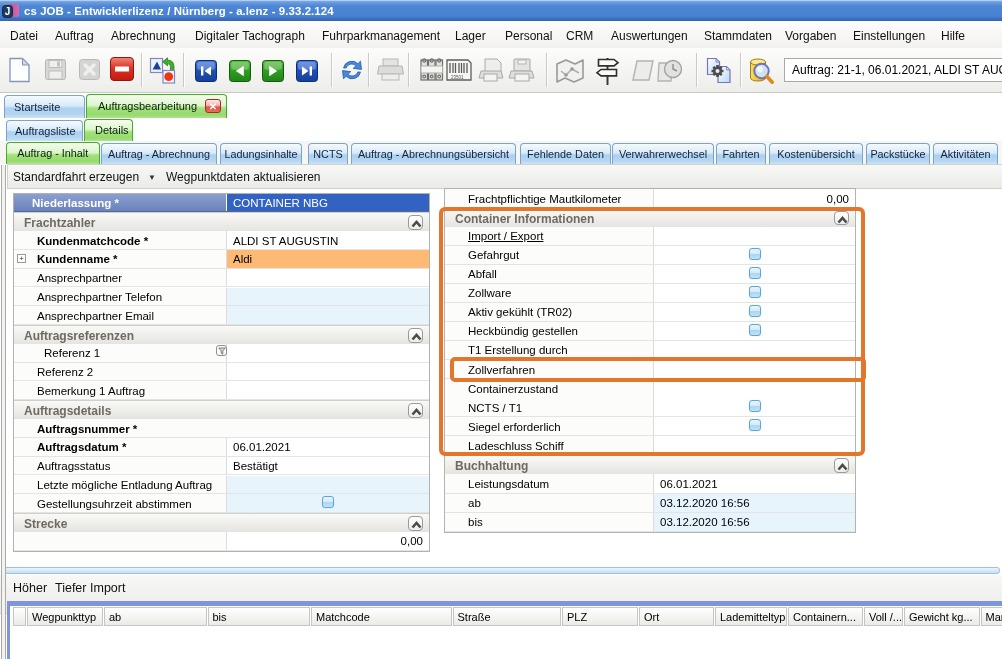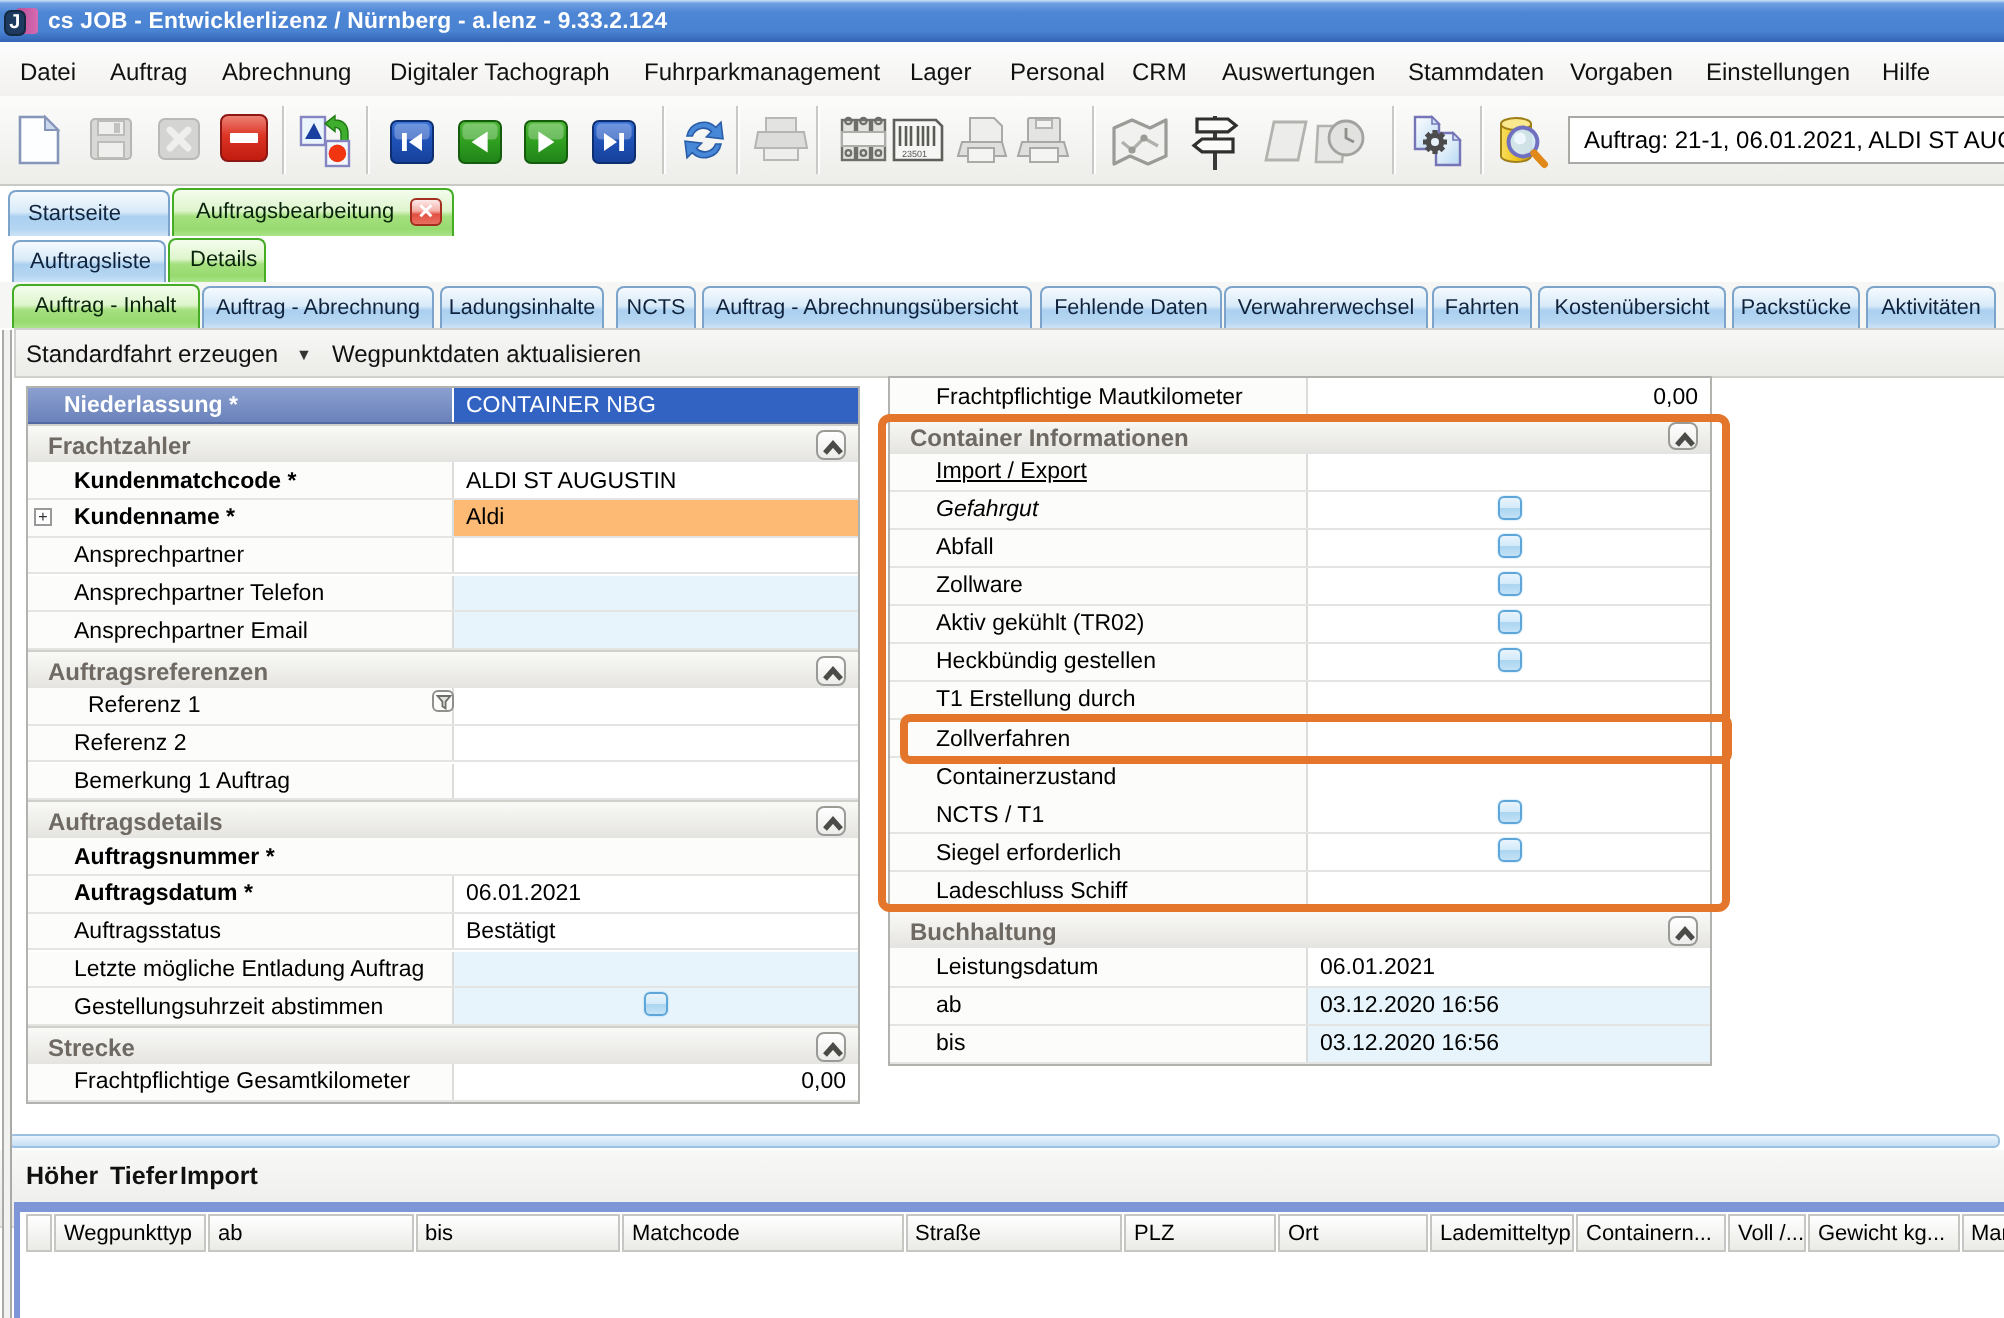--- a/index.html
+++ b/index.html
@@ -50,21 +50,21 @@
 .grow .lab { position:absolute; left:0; top:0; bottom:0; font-size:11.5px; color:#000; padding-top:3.5px; }
 .grow .val { position:absolute; top:0; bottom:0; border-left:1px solid #dcdcda; background:#fff; font-size:11.5px; color:#000; padding:3.5px 0 0 6px; }
 .grow.sec { background:linear-gradient(#f9f9f7,#e6e5e1); border-top:1px solid #d0d0cb; }
 .grow.sec .sectxt { position:absolute; left:10px; top:3px; font-weight:bold; color:#6e6a63; font-size:12px; }
 .colbtn { position:absolute; top:2px; width:15px; height:14.5px; border:1px solid #9a9a97; border-radius:4px; background:linear-gradient(#ffffff,#ececea); }
 .colbtn svg { position:absolute; left:2px; top:3px; }
 .cb { position:absolute; width:12px; height:12px; border:1.2px solid #5ea6da; border-radius:3px; background:linear-gradient(#e8f4fc 0%, #d3eafa 50%, #abd5f1 52%, #c3e2f6 100%); box-shadow:0 0 1px #9cccec; }
 
 
 #hsplit { left:4px; top:567px; width:996px; height:7px; border:1px solid #9cc0e0; border-radius:3px; background:linear-gradient(#eaf4fc,#c6def4); }
-#botmenu { left:0; top:575px; width:1002px; height:39px; background:linear-gradient(#f8f8f7,#ebebe8); border-bottom:1px solid #d8d8d4; font-size:12.5px; color:#111;font-weight:bold; }
+#botmenu { left:0; top:575px; width:1002px; height:39px; background:linear-gradient(#f8f8f7,#ebebe8); border-bottom:1px solid #d8d8d4; font-size:12.5px; color:#111; }
 #botmenu span { position:absolute; top:6px; }
 #bottable { left:7px; top:601px; width:995px; height:58px; background:#7e96d8; }
 #bottableinner { position:absolute; left:3px; top:5px; right:0px; bottom:0px; background:#ffffff; }
 .th { position:absolute; top:1px; height:19px; background:linear-gradient(#ffffff,#eaeae6); border:1px solid #c6c6c2; font-size:11px; color:#000; padding:3px 0 0 4px; white-space:nowrap; overflow:hidden; }
 </style>
 </head>
 <body>
 
 <div id="titlebar" class="abs">
   <div id="appicon">
@@ -396,21 +396,20 @@
     </div>
 <div class="grow sec" style="top:319.60px; height:18.80px;">
       <span class="sectxt">Strecke</span>
       <span class="colbtn" style="right:6.5px;">
         <svg width="11" height="9" viewBox="0 0 11 9">
           <path d="M1.5 7.5 L5.5 3 L9.5 7.5" stroke="#4b4b48" stroke-width="2.6" fill="none"></path>
         </svg>
       </span>
     </div>
 <div class="grow" style="top:338.40px; height:18.80px;">
-      <span class="lab" style="left:23px;">Frachtpflichtige Gesamtkilometer</span>
       <div class="val" style="left:212px; right:0; background:#fff; text-align:right; padding-right:6px;">0,00</div>
     </div>
 </div>
 <div class="grid abs" id="rg" style="left:444px; top:188px; width:412px; height:344.7px;">
 <div class="grow" style="top:0.00px; height:18.50px;">
       <span class="lab" style="left:23px;">Frachtpflichtige Mautkilometer</span>
       <div class="val" style="left:208px; right:0; background:#fff; text-align:right; padding-right:6px;">0,00</div>
     </div>
 <div class="grow sec" style="top:18.50px; height:19.07px;">
       <span class="sectxt">Container Informationen</span>
@@ -418,21 +417,21 @@
         <svg width="11" height="9" viewBox="0 0 11 9">
           <path d="M1.5 7.5 L5.5 3 L9.5 7.5" stroke="#4b4b48" stroke-width="2.6" fill="none"></path>
         </svg>
       </span>
     </div>
 <div class="grow" style="top:37.57px; height:19.07px;">
       <span class="lab" style="left:23px;text-decoration:underline;">Import / Export</span>
       <div class="val" style="left:208px; right:0; background:#fff; "></div>
     </div>
 <div class="grow" style="top:56.64px; height:19.07px;">
-      <span class="lab" style="left:23px;font-style:italic;">Gefahrgut</span>
+      <span class="lab" style="left:23px;">Gefahrgut</span>
       <div class="val" style="left:208px; right:0; background:#fff; ">
         <span class="cb" style="left:50%; margin-left:-6px; top:2px;"></span>
       </div>
     </div>
 <div class="grow" style="top:75.71px; height:19.07px;">
       <span class="lab" style="left:23px;">Abfall</span>
       <div class="val" style="left:208px; right:0; background:#fff; ">
         <span class="cb" style="left:50%; margin-left:-6px; top:2px;"></span>
       </div>
     </div>

